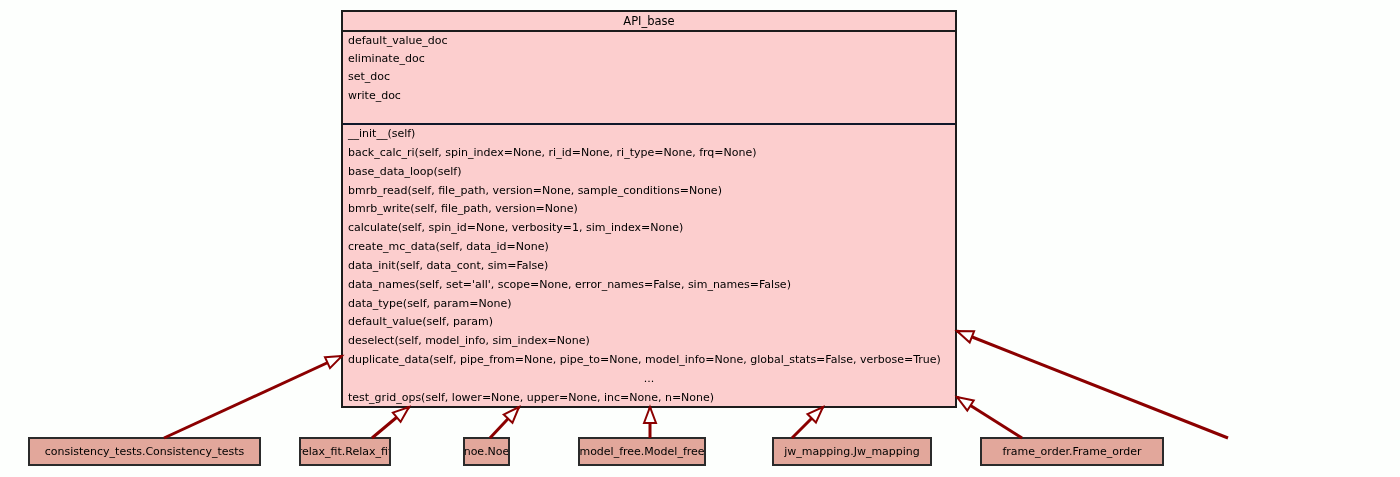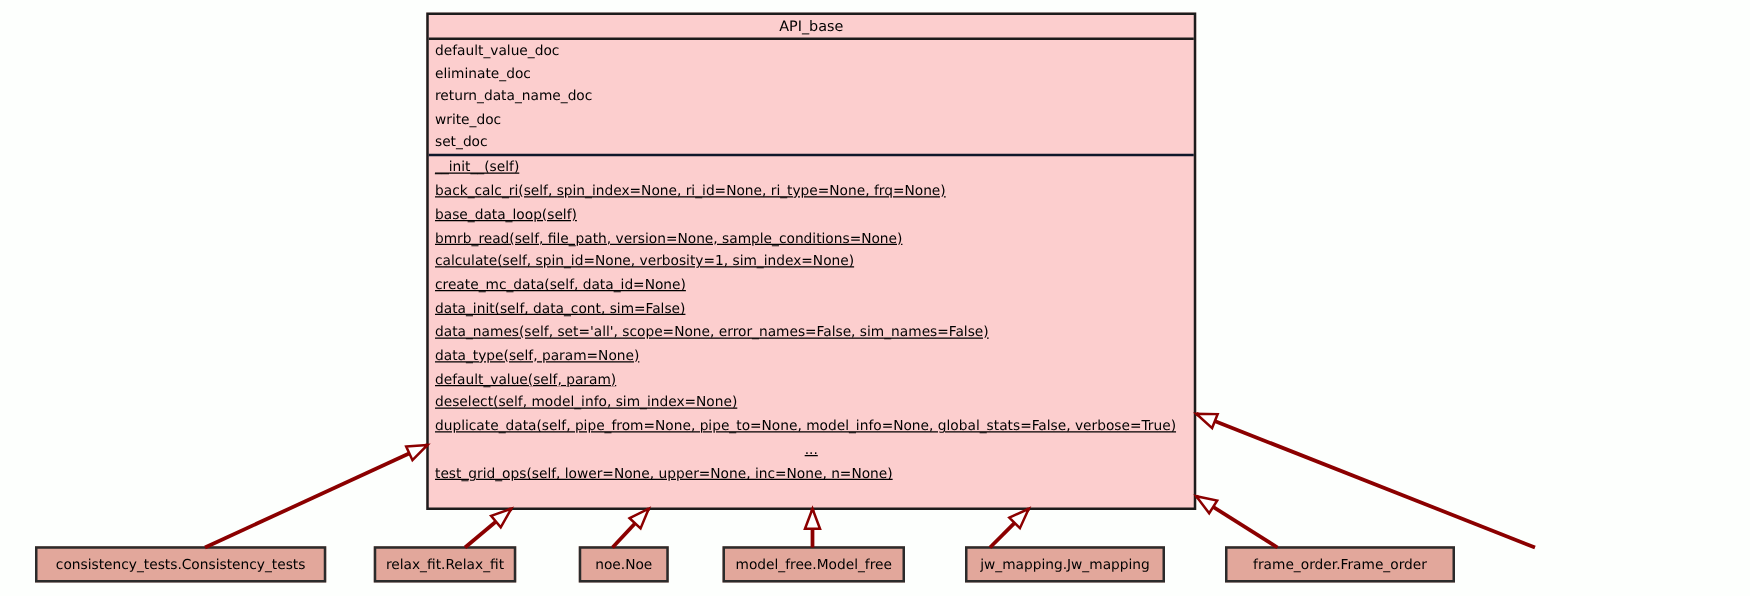--- a/index.html
+++ b/index.html
@@ -54,21 +54,20 @@
   .uml-methods {
     height: 283px;
     overflow: hidden;
   }
   .uml-methods .row {
     height: 18.85px;
     line-height: 18.85px;
     padding-left: 5px;
     white-space: nowrap;
     overflow: hidden;
-    text-decoration: underline;
   }
   .uml-methods .row.center {
     text-align: center;
     padding-left: 0;
   }
 
   
   .subclass {
     position: absolute;
     top: 437px;
@@ -103,47 +102,47 @@
 <body>
 
 <div class="canvas">
 
   <div class="uml-class">
     <div class="uml-title">API_base</div>
 
     <div class="uml-attrs">
       <div class="row">default_value_doc</div>
       <div class="row">eliminate_doc</div>
-      <div class="row">return_data_name_doc</div>
+      <div class="row">set_doc</div>
       <div class="row">write_doc</div>
-      <div class="row">set_doc</div>
     </div>
 
     <div class="uml-methods">
       <div class="row">__init__(self)</div>
       <div class="row">back_calc_ri(self, spin_index=None, ri_id=None, ri_type=None, frq=None)</div>
       <div class="row">base_data_loop(self)</div>
       <div class="row">bmrb_read(self, file_path, version=None, sample_conditions=None)</div>
+      <div class="row">bmrb_write(self, file_path, version=None)</div>
       <div class="row">calculate(self, spin_id=None, verbosity=1, sim_index=None)</div>
       <div class="row">create_mc_data(self, data_id=None)</div>
       <div class="row">data_init(self, data_cont, sim=False)</div>
       <div class="row">data_names(self, set='all', scope=None, error_names=False, sim_names=False)</div>
       <div class="row">data_type(self, param=None)</div>
       <div class="row">default_value(self, param)</div>
       <div class="row">deselect(self, model_info, sim_index=None)</div>
       <div class="row">duplicate_data(self, pipe_from=None, pipe_to=None, model_info=None, global_stats=False, verbose=True)</div>
       <div class="row center">...</div>
       <div class="row">test_grid_ops(self, lower=None, upper=None, inc=None, n=None)</div>
     </div>
   </div>
 
   <div class="subclass" style="left:28px;  width:233px">consistency_tests.Consistency_tests</div>
-  <div class="subclass" style="left:299px; width:114px">relax_fit.Relax_fit</div>
-  <div class="subclass" style="left:463px; width:72px">noe.Noe</div>
-  <div class="subclass" style="left:578px; width:146px">model_free.Model_free</div>
+  <div class="subclass" style="left:299px; width:92px">relax_fit.Relax_fit</div>
+  <div class="subclass" style="left:463px; width:47px">noe.Noe</div>
+  <div class="subclass" style="left:578px; width:128px">model_free.Model_free</div>
   <div class="subclass" style="left:772px; width:160px">jw_mapping.Jw_mapping</div>
   <div class="subclass" style="left:980px; width:184px">frame_order.Frame_order</div>
 
   <svg class="edges" viewBox="0 0 1400 477" xmlns="http://www.w3.org/2000/svg">
     <defs>
       <marker id="hollowTri" markerWidth="22" markerHeight="18" refX="18" refY="8" orient="auto" markerUnits="userSpaceOnUse">
         <path d="M2,2 L18,8 L2,14 Z" fill="#ffffff" stroke="#8b0000" stroke-width="2"></path>
       </marker>
     </defs>
     <line x1="164" y1="438" x2="342" y2="356" marker-end="url(#hollowTri)"></line>

